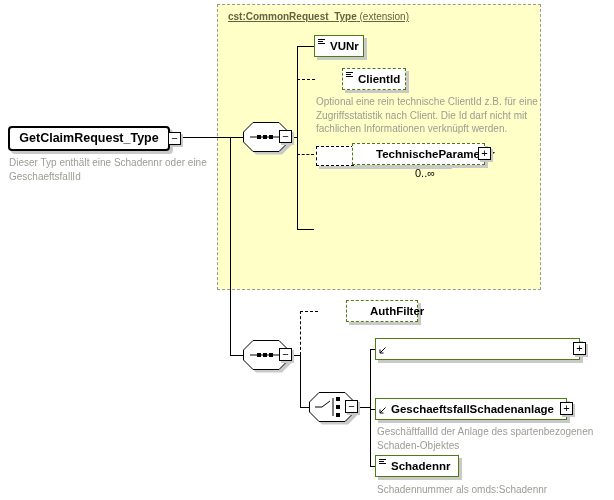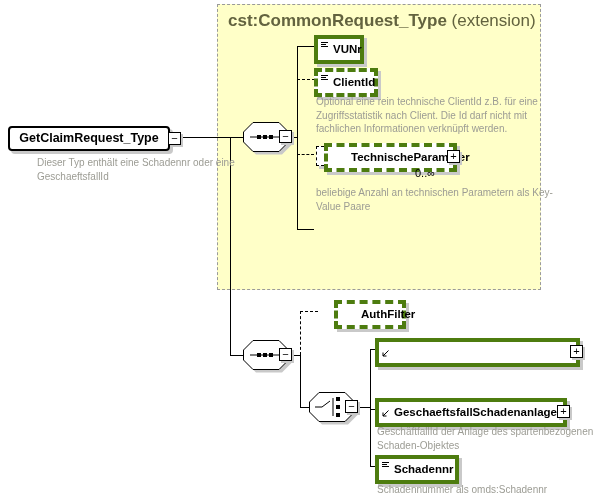--- a/index.html
+++ b/index.html
@@ -8,36 +8,37 @@
     position:relative; width:614px; height:500px;
     background:#fff; overflow:hidden;
     font-family:"Liberation Sans", sans-serif;
   }
   
   .ext-box {
     position:absolute; left:217px; top:4px; width:324px; height:286px;
     background:#ffffc8; border:1px dashed #9a9a9a; z-index:0;
   }
   .ext-title {
-    position:absolute; left:10px; top:6px; font-size:17px; color:#63633f;
+    position:absolute; left:10px; top:6px; font-size:10px; color:#63633f;
     white-space:nowrap;
+    text-decoration:underline;
   }
   .ext-title b { font-weight:bold; }
   
   .hline { position:absolute; height:0; border-top:1px solid #000; z-index:1; }
   .vline { position:absolute; width:0; border-left:1px solid #000; z-index:1; }
   .dashed { border-top-style:dashed !important; border-left-style:dashed !important; }
   
   .el {
-    position:absolute; height:29px; background:#fff; border:4px solid #4d7c0f;
+    position:absolute; height:22px; background:#fff; border:1px solid #4d7c0f;
     box-shadow:3px 3px 0 #c9c9c9; z-index:2;
     font-size:11.5px; font-weight:bold; color:#000;
     line-height:20px; white-space:nowrap; padding:0 6px 0 23px;
   }
-  .el.opt { border-style:dashed; }
+  .el.opt { border-style:dashed;margin-left:28px; }
   .el.iconed { padding-left:15px; }
   .el .corner-ic { position:absolute; left:2px; top:2px; }
   .el .ref-ic { position:absolute; left:2px; top:7px; }
   .root-el {
     position:absolute; left:8px; top:126px; width:162px; height:25px;
     background:#fff; border:2px solid #000; border-radius:4px;
     box-shadow:3px 3px 0 #c9c9c9; z-index:2;
     font-size:12.5px; font-weight:bold; line-height:21px; text-align:center;
     white-space:nowrap;
   }
@@ -92,21 +93,21 @@
   <div class="hline" style="left:358px; top:407px; width:12px;"></div>
   <div class="vline" style="left:370px; top:349px; height:117px;"></div>
   <div class="hline" style="left:370px; top:349px; width:6px;"></div>
   <div class="hline" style="left:370px; top:409px; width:6px;"></div>
   <div class="hline" style="left:370px; top:466px; width:6px;"></div>
 
   <div class="root-el">
     <span>GetClaimRequest_Type</span>
   </div>
   <div class="toggle" style="left:168px; top:132px;"><span>−</span></div>
-  <div class="ann" style="left:9px; top:156px; width:220px;margin-left:28px;">Dieser Typ enthält eine Schadennr oder eine GeschaeftsfallId</div>
+  <div class="ann" style="left:9px; top:156px; width:220px;">Dieser Typ enthält eine Schadennr oder eine GeschaeftsfallId</div>
 
   <div class="compositor" style="left:243px; top:122px;">
     <svg width="50" height="34">
       <polygon points="13,3.5 39,3.5 48.5,13 48.5,23 39,32.5 13,32.5 3.5,23 3.5,13" fill="#c9c9c9"></polygon>
       <polygon points="10,0.5 36,0.5 45.5,10 45.5,20 36,29.5 10,29.5 0.5,20 0.5,10" fill="#fff" stroke="#000"></polygon>
       <line x1="7" y1="15" x2="39" y2="15" stroke="#000"></line>
       <rect x="14" y="13" width="4" height="4" fill="#000"></rect>
       <rect x="20" y="13" width="4" height="4" fill="#000"></rect>
       <rect x="26" y="13" width="4" height="4" fill="#000"></rect>
     </svg>
@@ -127,36 +128,35 @@
     <span>ClientId</span>
   </div>
   <div class="ann" style="left:316px; top:95px; width:250px;">Optional eine rein technische ClientId z.B. für eine Zugriffsstatistik nach Client. Die Id darf nicht mit fachlichen Informationen verknüpft werden.</div>
 
   <div class="stack"></div>
   <div class="el opt" style="left:324px; top:143px; width:133px; padding-right:16px;">
     <span>TechnischeParameter</span>
     <div class="toggle"><span>+</span></div>
   </div>
   <div class="mult">0..∞</div>
-  <div class="ann" style="left:316px; top:186px; width:240px;">beliebige Anzahl an technischen Parametern als Key-Value Paare</div>
 
 
   <div class="compositor" style="left:243px; top:340px;">
     <svg width="50" height="34">
       <polygon points="13,3.5 39,3.5 48.5,13 48.5,23 39,32.5 13,32.5 3.5,23 3.5,13" fill="#c9c9c9"></polygon>
       <polygon points="10,0.5 36,0.5 45.5,10 45.5,20 36,29.5 10,29.5 0.5,20 0.5,10" fill="#fff" stroke="#000"></polygon>
       <line x1="7" y1="15" x2="39" y2="15" stroke="#000"></line>
       <rect x="14" y="13" width="4" height="4" fill="#000"></rect>
       <rect x="20" y="13" width="4" height="4" fill="#000"></rect>
       <rect x="26" y="13" width="4" height="4" fill="#000"></rect>
     </svg>
   </div>
   <div class="toggle" style="left:279px; top:348px;"><span>−</span></div>
 
-  <div class="el opt" style="left:334px; top:300px; width:72px; text-align:right;">
+  <div class="el opt" style="left:318px; top:300px; width:72px; text-align:right;">
     <span>AuthFilter</span>
   </div>
 
   <div class="compositor" style="left:309px; top:392px;">
     <svg width="50" height="34">
       <polygon points="13,3.5 39,3.5 48.5,13 48.5,23 39,32.5 13,32.5 3.5,23 3.5,13" fill="#c9c9c9"></polygon>
       <polygon points="10,0.5 36,0.5 45.5,10 45.5,20 36,29.5 10,29.5 0.5,20 0.5,10" fill="#fff" stroke="#000"></polygon>
       <line x1="6" y1="15" x2="13" y2="15" stroke="#000"></line>
       <line x1="13" y1="15" x2="21" y2="9" stroke="#000"></line>
       <line x1="24" y1="6" x2="24" y2="24" stroke="#000"></line>

